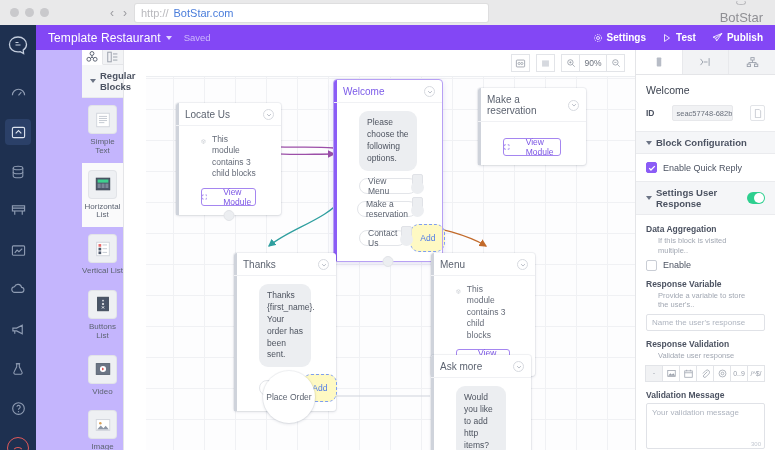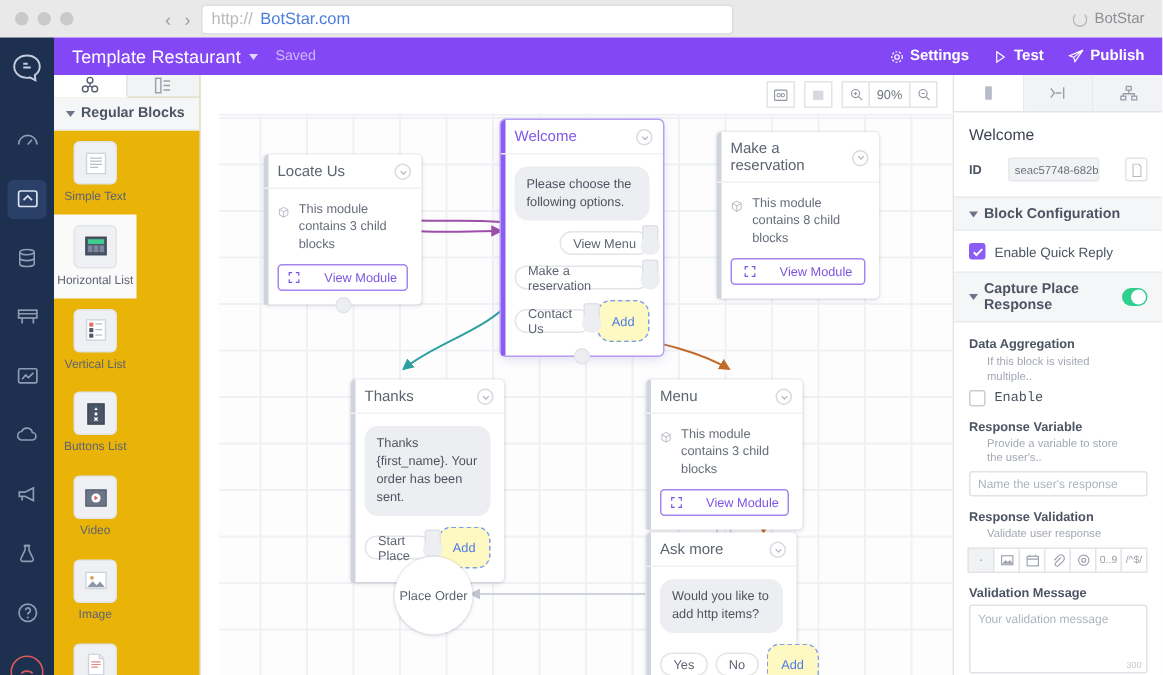--- a/index.html
+++ b/index.html
@@ -23,21 +23,21 @@
   .nav-arrows { display:flex; gap:9px; color:#9a9a9f; font-size:12px; padding-right:8px;}
   .url-field {
     flex:0 0 auto; width:353px; height:18px; background:#fff; border-radius:2px;
     display:flex; align-items:center; padding:0 6px; gap:5px;
     box-shadow:0 0 0 1px #dededf;
   }
   .url-scheme { color:#b9b9bd; font-size:11px; }
   .url-host { color:#4a7ddb; font-size:11px; }
   .browser-right {
     position:absolute; right:12px; top:0; height:25px;
-    display:flex; align-items:center; gap:5px; color:#8f8f94; font-size:10px;
+    display:flex; align-items:center; gap:5px; color:#8f8f94; font-size:13px;flex-direction:column;
   }
   .spinner {
     width:10px;height:10px;border-radius:50%;
     border:1.4px solid #b9b9bd; border-top-color:transparent;
   }
 
   
   .rail {
     position:absolute; left:0; top:25px; width:36px; height:425px;
     background:#1e3050;
@@ -76,23 +76,23 @@
   .saved { margin-left:12px; font-size:9.5px; color:#cdb8fb; }
   .hdr-spacer { flex:1; }
   .hdr-btn {
     display:flex; align-items:center; gap:4px;
     font-size:10px; font-weight:bold; color:#fff; margin-left:16px;
   }
   .hdr-btn svg { display:block; }
 
   
   .blocks-panel {
-    position:absolute; left:36px; top:50px; width:98px; height:400px;
-    background:#eab308; border-right:1px solid #e4e5e8;
-    display:flex; flex-direction:column;
+    position:absolute; left:36px; top:50px; width:88px; height:400px;
+    background:#c4b5fd; border-right:1px solid #e4e5e8;
+    display:flex; flex-direction:column;padding-left:46px;
   }
   .panel-tabs { display:flex; height:26px; border-bottom:1px solid #e4e5e8; }
   .panel-tab {
     flex:1; display:flex; align-items:center; justify-content:center;
     background:#f2f3f5; border-right:1px solid #e4e5e8; color:#9aa0ab;
   }
   .panel-tab.active { background:#fff; border-bottom:1px solid #fff; color:#5a6170; margin-bottom:-1px; }
   .panel-tab:last-child { border-right:none; }
   .section-hd {
     background:#f5f6f8; border-bottom:1px solid #e9eaec;
@@ -157,21 +157,21 @@
   }
   .node-title { font-size:10px; color:#5c6370; flex:1; }
   .node .bar {
     position:absolute; left:0; top:0; bottom:0; width:2.5px; background:#cfd3db;
     border-radius:3px 0 0 0;
   }
   .chev {
     width:11px;height:11px;border-radius:50%;border:1px solid #d7dae0;
     display:flex;align-items:center;justify-content:center; color:#aeb3bd;
   }
-  .node-body { padding:8px 9px 9px; }
+  .node-body { padding:8px 25px 9px; }
   .mod-row { display:flex; gap:6px; align-items:flex-start; }
   .mod-txt { font-size:8.5px; color:#666c79; line-height:1.35; }
   .view-mod {
     margin-top:8px; height:18px; border:1px solid #a586f0; border-radius:3px;
     color:#7a54e4; font-size:8.5px; display:flex; align-items:center;
     justify-content:center; gap:16px;
   }
   .bubble {
     background:#eceef1; border-radius:9px; padding:6px 8px;
     font-size:8.5px; color:#4d535f; line-height:1.4;
@@ -659,27 +659,20 @@
       <span class="bar"></span>
       <div class="node-hd">
         <span class="node-title">Make a reservation</span>
         <span class="chev">
           <svg width="6" height="6" viewBox="0 0 8 8">
               <path d="M1.5 2.8L4 5.4l2.5-2.6" fill="none" stroke="currentColor" stroke-width="1.1"></path>
             </svg>
         </span>
       </div>
       <div class="node-body">
-        <div class="mod-row">
-          <svg width="15" height="15" viewBox="0 0 18 18">
-              <path d="M9 1.8l6.2 3.3v7.8L9 16.2 2.8 12.9V5.1z" fill="none" stroke="#9aa1ad" stroke-width="1"></path>
-              <path d="M2.8 5.1L9 8.4l6.2-3.3M9 8.4v7.8" fill="none" stroke="#9aa1ad" stroke-width="1"></path>
-            </svg>
-          <span class="mod-txt">This module contains 8 child blocks</span>
-        </div>
         <div class="view-mod">
           <svg width="8" height="8" viewBox="0 0 10 10">
               <path d="M1 3.5V1h2.5M9 6.5V9H6.5M1 6.5V9h2.5M9 3.5V1H6.5" fill="none" stroke="currentColor" stroke-width="1"></path>
             </svg>
           <span>View Module</span>
         </div>
       </div>
     </div>
 
     <div class="node" style="left:88px; top:203px; width:102px;">
@@ -806,28 +799,28 @@
         <span class="cb on">
           <svg width="8" height="8" viewBox="0 0 10 10">
               <path d="M1.5 5.2l2.2 2.3L8.5 2.6" fill="none" stroke="#fff" stroke-width="1.6"></path>
             </svg>
         </span>
         <span class="cb-lbl">Enable Quick Reply</span>
       </div>
 
       <div class="insp-sect">
         <span class="tri"></span>
-        <span>Capture Place Response</span>
+        <span>Settings User Response</span>
         <span class="right toggle"></span>
       </div>
 
       <div style="padding:7px 10px 0;">
         <div class="fld-lbl">Data Aggregation</div>
         <div class="fld-help">If this block is visited multiple..</div>
-        <div style="display:flex;align-items:center;gap:6px;margin-bottom:8px;font-family:Liberation Mono, monospace;">
+        <div style="display:flex;align-items:center;gap:6px;margin-bottom:8px;">
           <span class="cb"></span>
           <span class="cb-lbl">Enable</span>
         </div>
 
         <div class="fld-lbl">Response Variable</div>
         <div class="fld-help">Provide a variable to store the user's..</div>
         <div class="txt-input">Name the user's response</div>
 
         <div class="fld-lbl" style="margin-top:8px;">Response Validation</div>
         <div class="fld-help">Validate user response</div>

